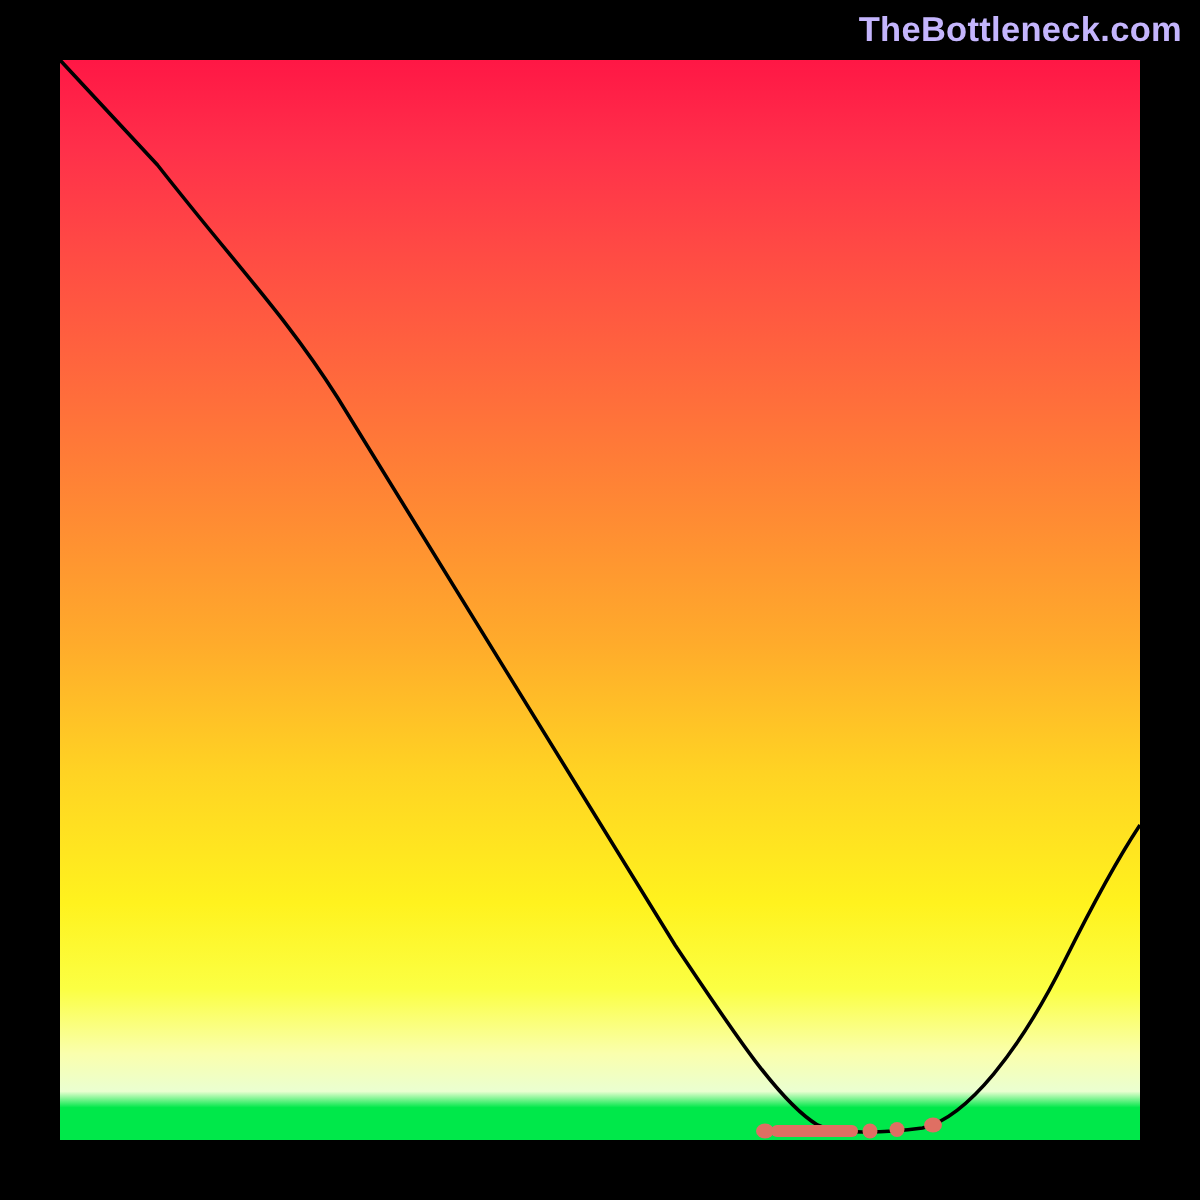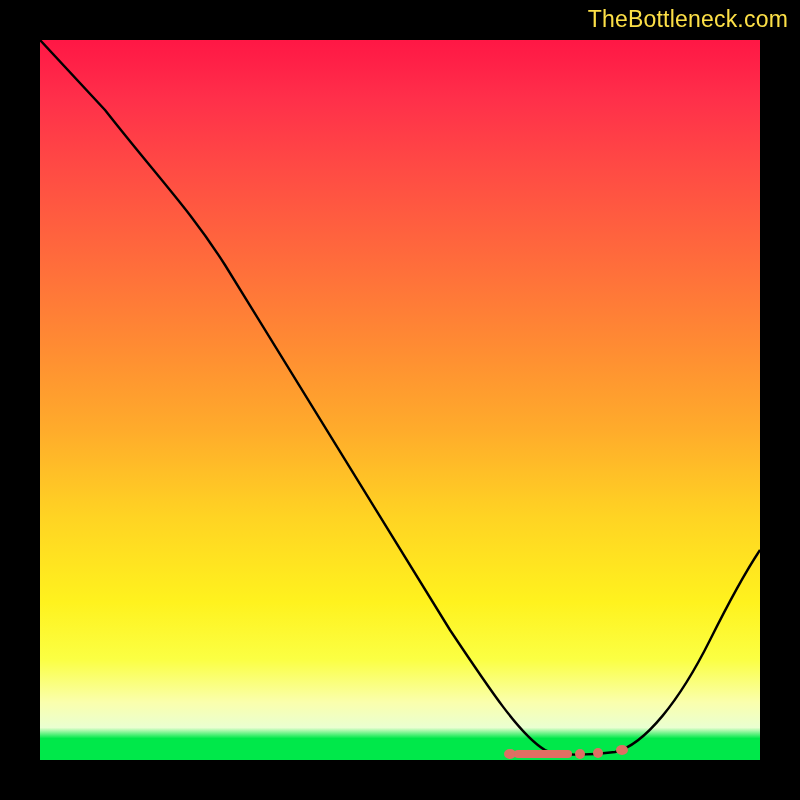--- a/index.html
+++ b/index.html
@@ -14,23 +14,23 @@
   .frame {
     position: relative;
     width: 800px;
     height: 800px;
     background: #000;
   }
   .watermark {
     position: absolute;
     top: 6px;
     right: 12px;
-    color: #fde047;
+    color: #c4b5fd;
     font-size: 23px;
-    font-weight: 400;
+    font-weight: 700;
     letter-spacing: 0.2px;
     user-select: none;
   }
   .plot-area {
     position: absolute;
     left: 40px;
     top: 40px;
     width: 720px;
     height: 720px;
   }

